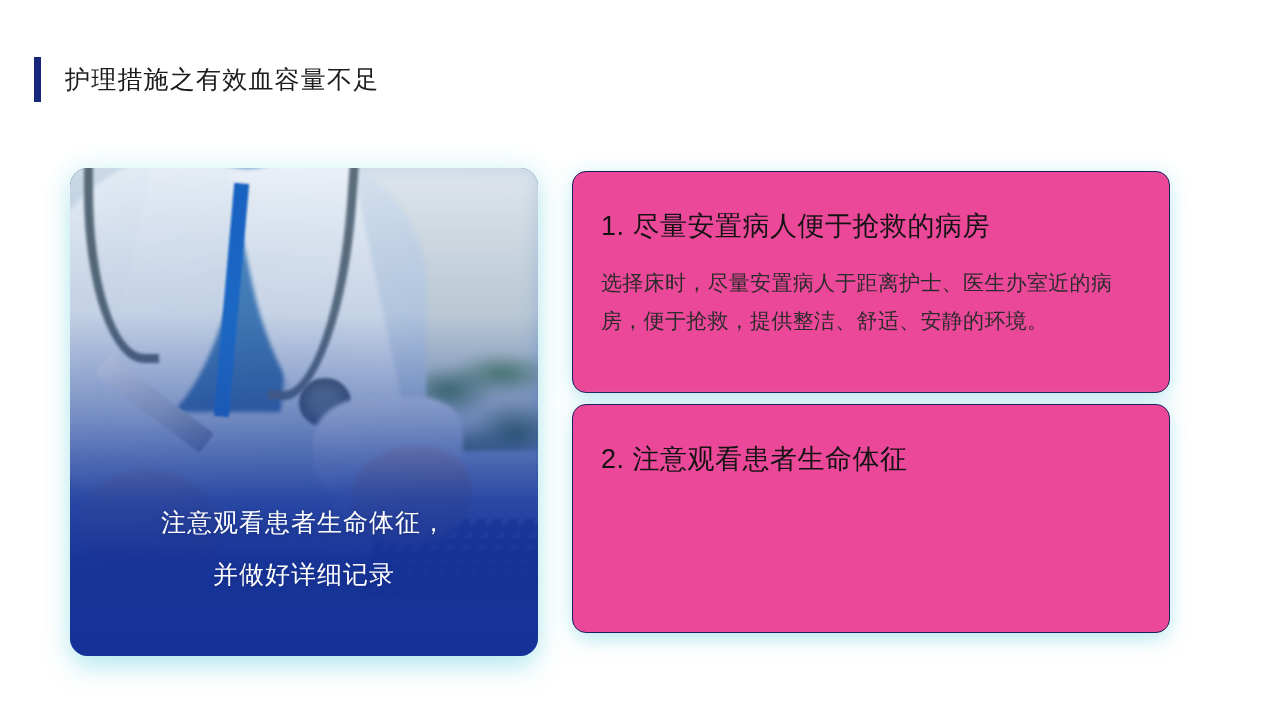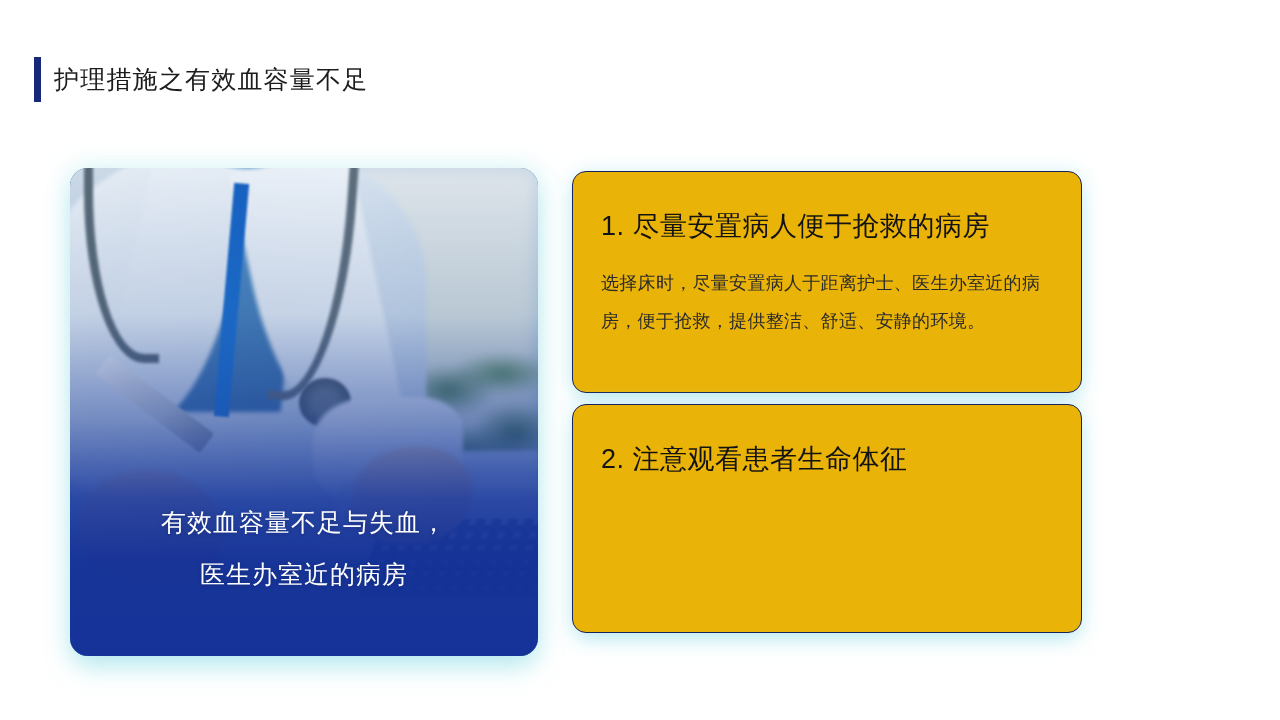--- a/index.html
+++ b/index.html
@@ -10,21 +10,21 @@
     overflow:hidden;
   }
   .slide { position:relative; width:1280px; height:720px; background:#ffffff; }
 
   
   .header { position:absolute; left:34px; top:57px; display:flex; align-items:center; }
   .header-accent {
     width:7px; height:45px; background:#17277a; flex:none;
   }
   .header-title {
-    margin-left:13px;
+    margin-left:24px;
     font-family:"Liberation Serif","DejaVu Serif",serif;
     font-size:25px; color:#1c1c1c; letter-spacing:1.2px;
     line-height:1; white-space:nowrap;
   }
 
   
   .media-card {
     position:absolute; left:70px; top:168px;
     width:468px; height:488px;
     border-radius:18px; overflow:hidden;
@@ -147,35 +147,35 @@
   .media-caption {
     position:absolute; left:0; right:0; bottom:56px;
     text-align:center; color:#ffffff;
     font-size:25px; line-height:52px; letter-spacing:1px;
     text-shadow:0 1px 4px rgba(0,20,70,0.35);
   }
   .media-caption .cap-line { display:block; }
 
   
   .info-card {
-    position:absolute; left:572px; width:510px;
-    border:1.6px solid #16235e; border-radius:14px; background:#eab308;
+    position:absolute; left:572px; width:598px;
+    border:1.6px solid #16235e; border-radius:14px; background:#ec4899;
     box-shadow:0 10px 20px -4px rgba(150,223,232,0.55),
                0 0 18px 1px rgba(180,232,240,0.42);
     padding:40px 28px 30px 28px;
   }
   #card-1 { top:171px; height:222px; }
   #card-2 { top:404px; height:229px; }
   .info-heading {
     font-size:27px; color:#131313; font-weight:400;
     letter-spacing:0.5px; line-height:1.1; white-space:nowrap;
   }
   .info-body {
     margin-top:22px;
-    font-size:18px; color:#2b2b2b; font-weight:300;
+    font-size:21px; color:#2b2b2b; font-weight:300;
     line-height:38px; letter-spacing:0.3px;
   }
 </style>
 </head>
 <body>
 
 <div class="slide">
 
   <div class="header">
     <div class="header-accent"></div>
@@ -198,22 +198,22 @@
       <div class="ph-chest"></div>
       <div class="ph-sleeve"></div>
       <div class="ph-laptop"></div>
       <div class="ph-keys"></div>
       <div class="ph-handR"></div>
       <div class="ph-handL"></div>
       <div class="ph-pen"></div>
     </div>
     <div class="photo-tint"></div>
     <div class="media-caption">
-      <span class="cap-line">有效血容量不足与失血，</span>
-      <span class="cap-line">医生办室近的病房</span>
+      <span class="cap-line">注意观看患者生命体征，</span>
+      <span class="cap-line">并做好详细记录</span>
     </div>
   </div>
 
   <div class="info-card" id="card-1">
     <div class="info-heading">1. 尽量安置病人便于抢救的病房</div>
     <div class="info-body">选择床时，尽量安置病人于距离护士、医生办室近的病房，便于抢救，提供整洁、舒适、安静的环境。</div>
   </div>
 
   <div class="info-card" id="card-2">
     <div class="info-heading">2. 注意观看患者生命体征</div>

